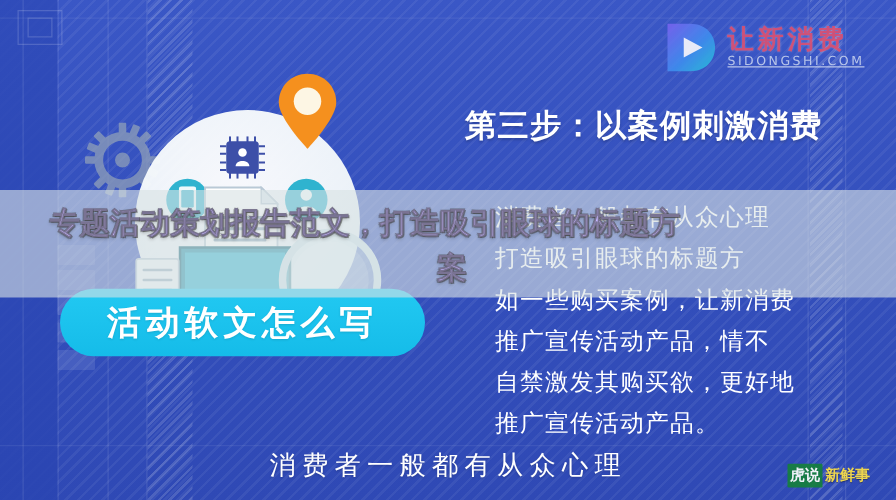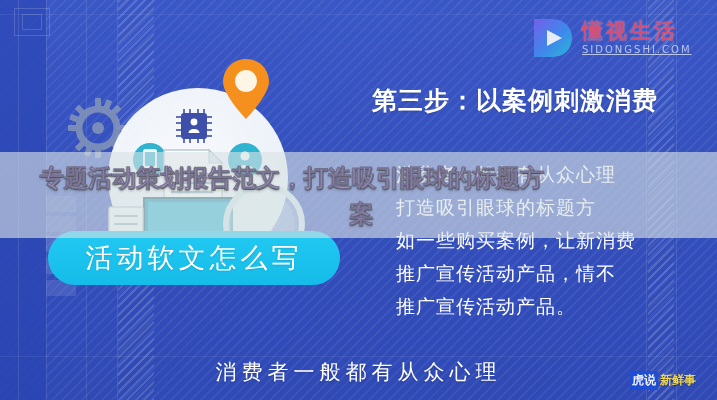--- a/index.html
+++ b/index.html
@@ -160,21 +160,21 @@
     width: 292px;
     height: 54px;
     border-radius: 27px;
     background: linear-gradient(180deg, #22c9f2 0%, #15bce9 100%);
     display: flex;
     align-items: center;
     justify-content: center;
   }
   .pill-label {
     font-size: 27px;
-    font-weight: normal;
+    font-weight: bold;
     color: #ffffff;
     letter-spacing: 4px;
     text-shadow: 0 1px 2px rgba(0,0,0,0.12);
   }
 
   
   .bottom-caption {
     position: absolute;
     left: 0; right: 0;
     top: 358px;
@@ -218,21 +218,21 @@
   
   .wm2 {
     position: absolute;
     left: 630px;
     top: 371px;
     display: flex;
     align-items: center;
     opacity: 0.92;
   }
   .wm2-badge {
-    background: #1d4ed8;
+    background: #15803d;
     color: #ffffff;
     font-size: 12px;
     font-weight: bold;
     padding: 1px 2px;
     letter-spacing: 0px;
     border-radius: 1px;
   }
   .wm2-rest {
     color: #fde047;
     font-size: 12px;
@@ -401,20 +401,21 @@
     <rect x="72" y="70" width="34" height="11" rx="5" fill="#e8934a" transform="rotate(42 72 70)"></rect>
   </svg>
 
   <div class="step-title">第三步：以案例刺激消费</div>
 
   <div class="body-copy">
     <div>消费者一般都有从众心理</div>
     <div>打造吸引眼球的标题方</div>
     <div>如一些购买案例，让新消费</div>
     <div>推广宣传活动产品，情不</div>
+    <div>自禁激发其购买欲，更好地</div>
     <div>推广宣传活动产品。</div>
   </div>
 
   <div class="pill">
     <span class="pill-label">活动软文怎么写</span>
   </div>
 
   <div class="bottom-caption">消费者一般都有从众心理</div>
 
   <div class="brand">
@@ -423,21 +424,21 @@
         <linearGradient id="dg" x1="0" y1="0" x2="1" y2="1">
           <stop offset="0%" stop-color="#7b62f0"></stop>
           <stop offset="55%" stop-color="#3f8ff0"></stop>
           <stop offset="100%" stop-color="#26c7d8"></stop>
         </linearGradient>
       </defs>
       <path d="M4 3 H22 C35 3 42 12 42 22 C42 32 35 41 22 41 H4 Z" fill="url(#dg)"></path>
       <path d="M17 14 L32 22 L17 30 Z" fill="#ffffff"></path>
     </svg>
     <div class="brand-text">
-      <div class="brand-name">懂视生活</div>
+      <div class="brand-name">让新消费</div>
       <div class="brand-domain">SIDONGSHI.COM</div>
     </div>
   </div>
 
   <div class="wm2">
     <span class="wm2-badge">虎说</span>
     <span class="wm2-rest">新鲜事</span>
   </div>
 
   <div class="overlay-band"></div>

